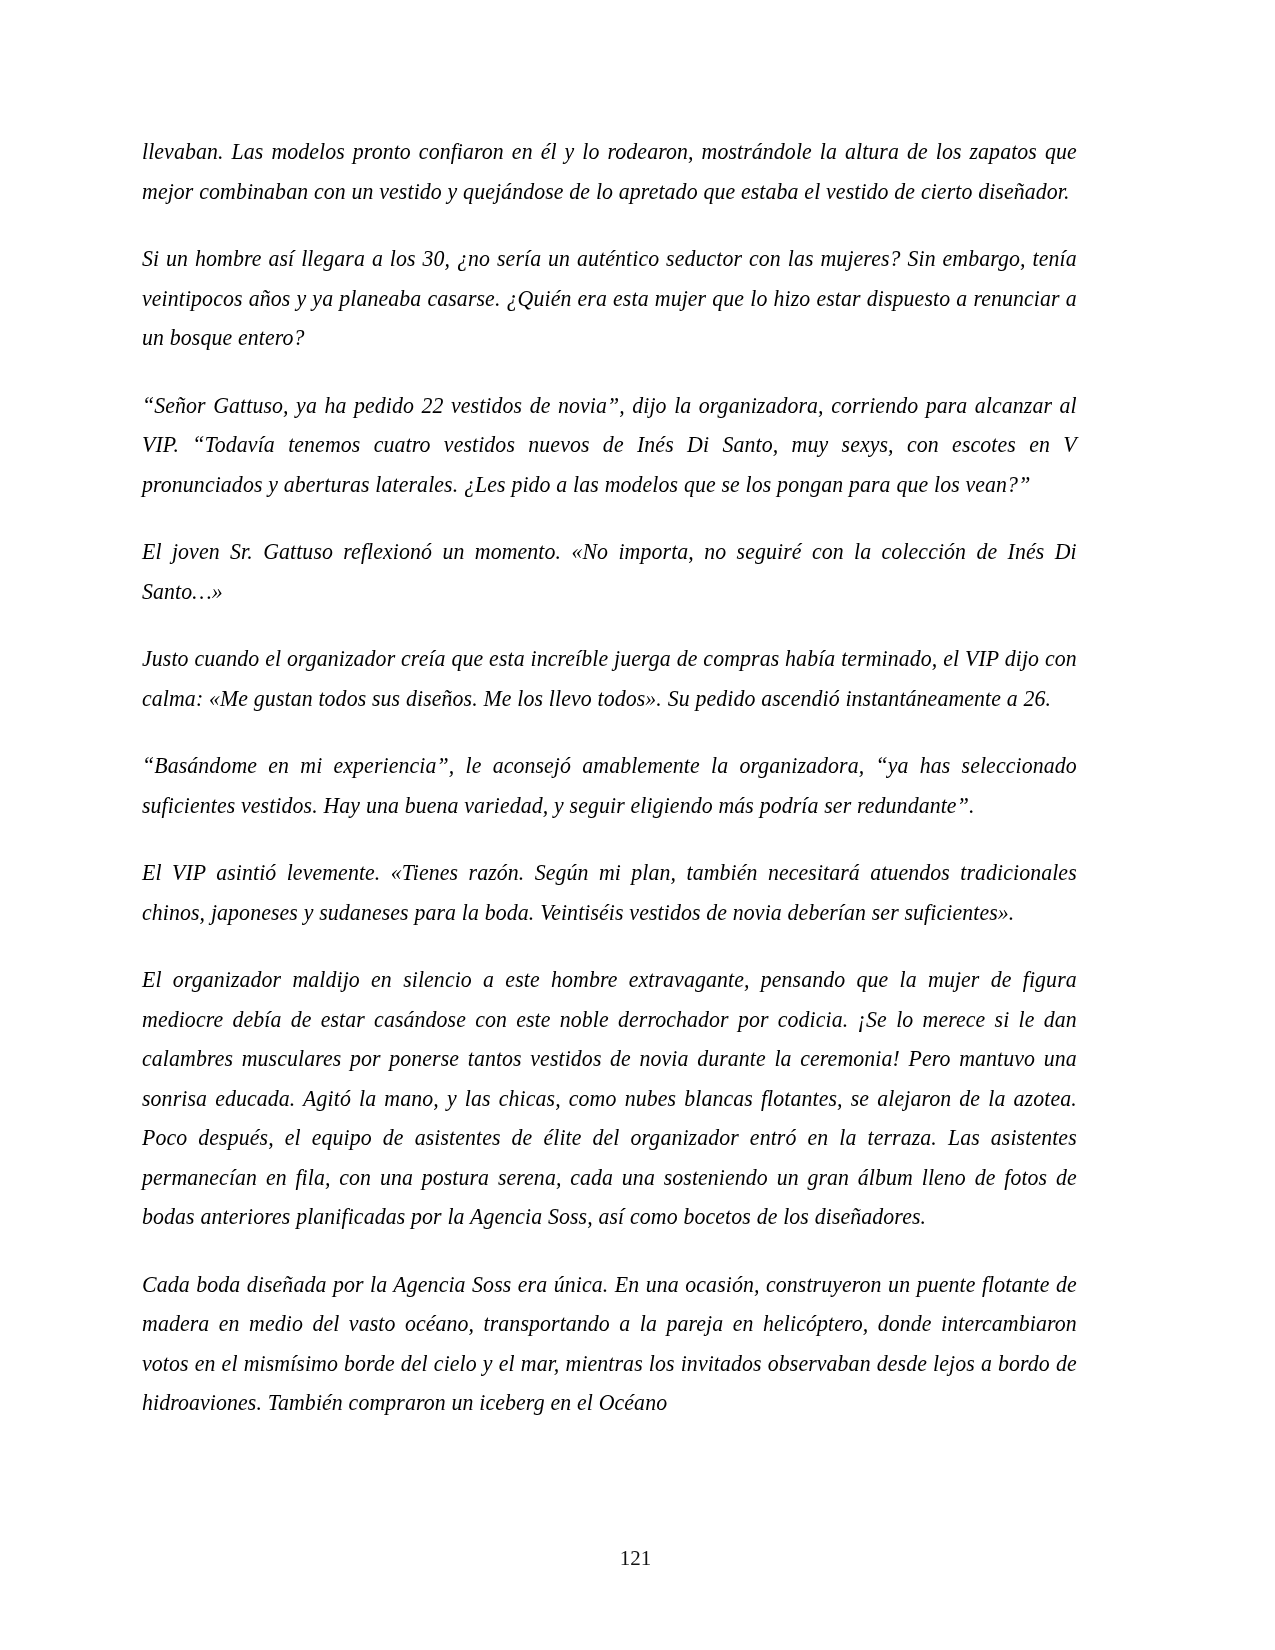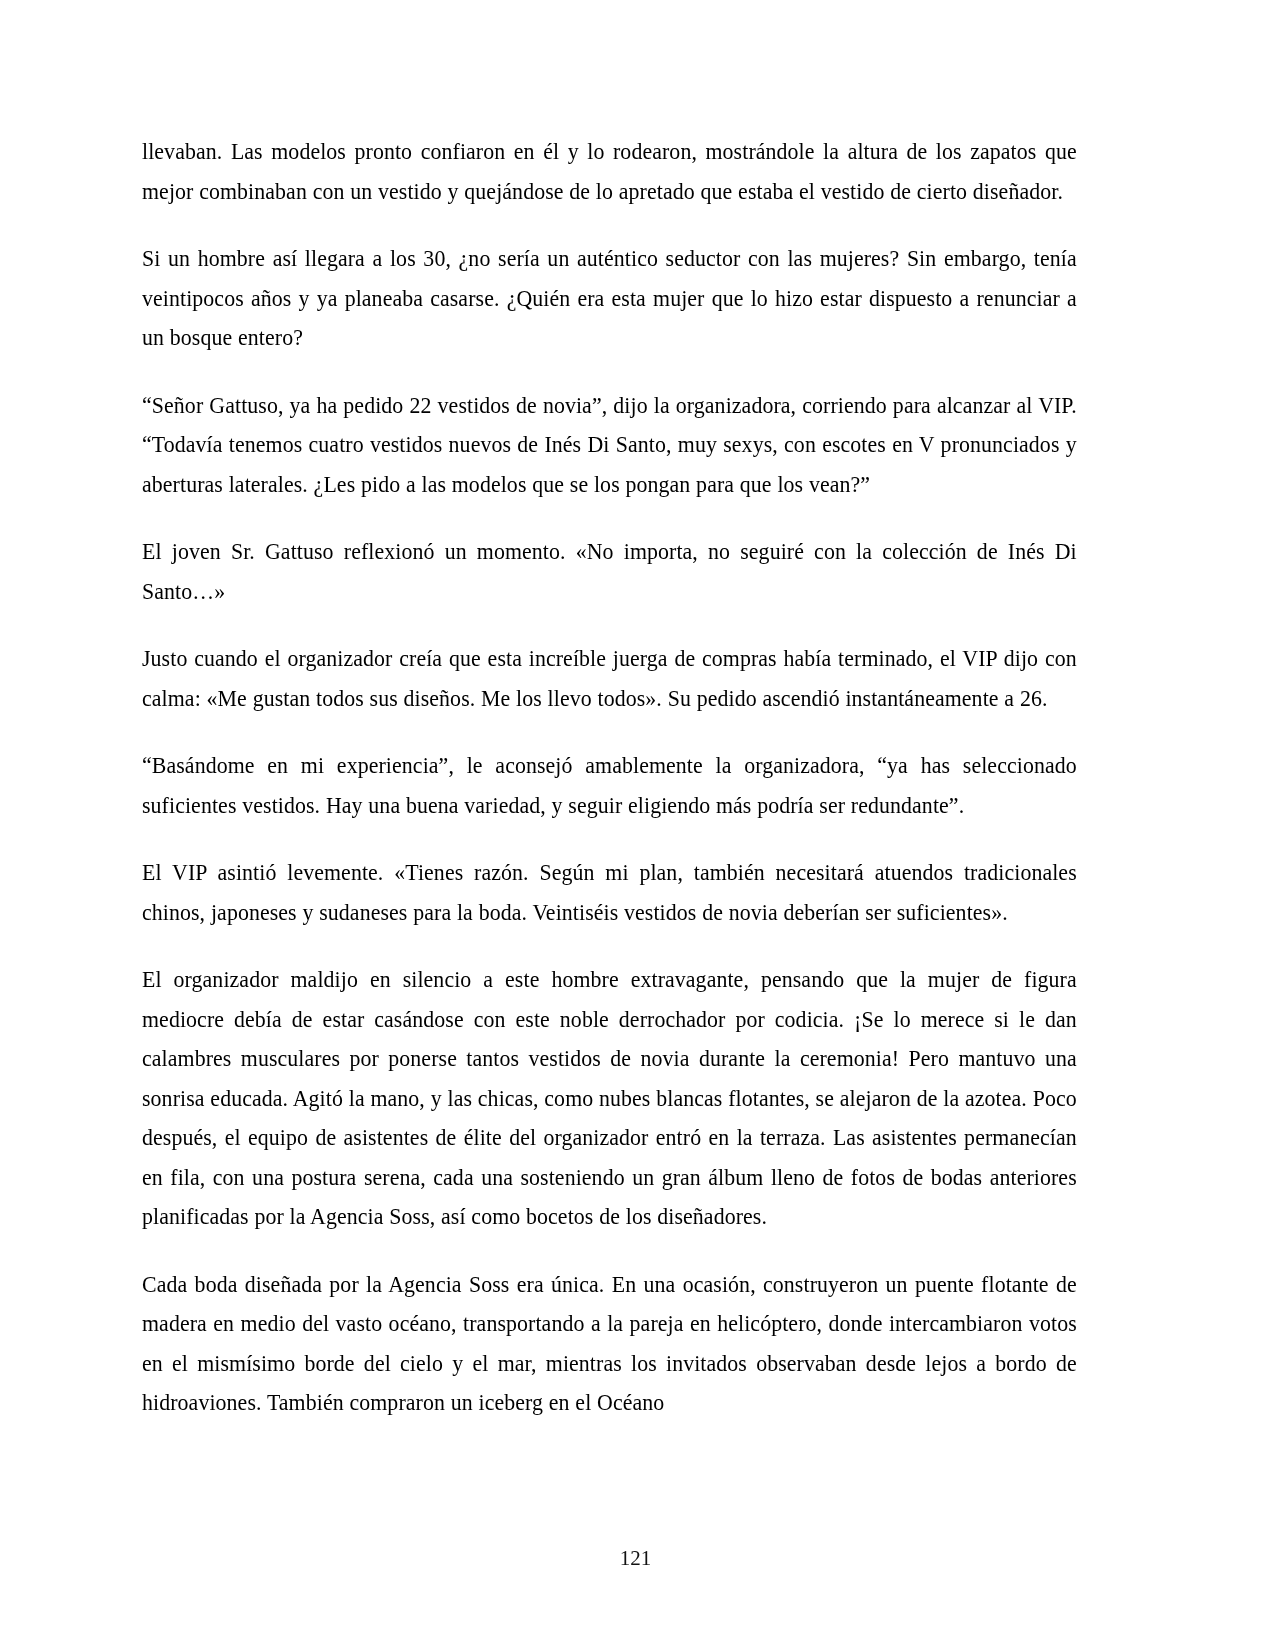--- a/index.html
+++ b/index.html
@@ -21,20 +21,21 @@
     left: 0;
     width: 1275px;
     height: 1650px;
     background: #ffffff;
   }
   .text-column {
     position: absolute;
     left: 142px;
     top: 132px;
     width: 935px;
+    font-style: italic;
   }
   p.para {
     margin: 0 0 28px 0;
     font-size: 23.5px;
     line-height: 39.5px;
     text-align: justify;
     text-justify: inter-word;
     font-stretch: semi-condensed;
     transform: scaleX(0.93);
     transform-origin: left top;

